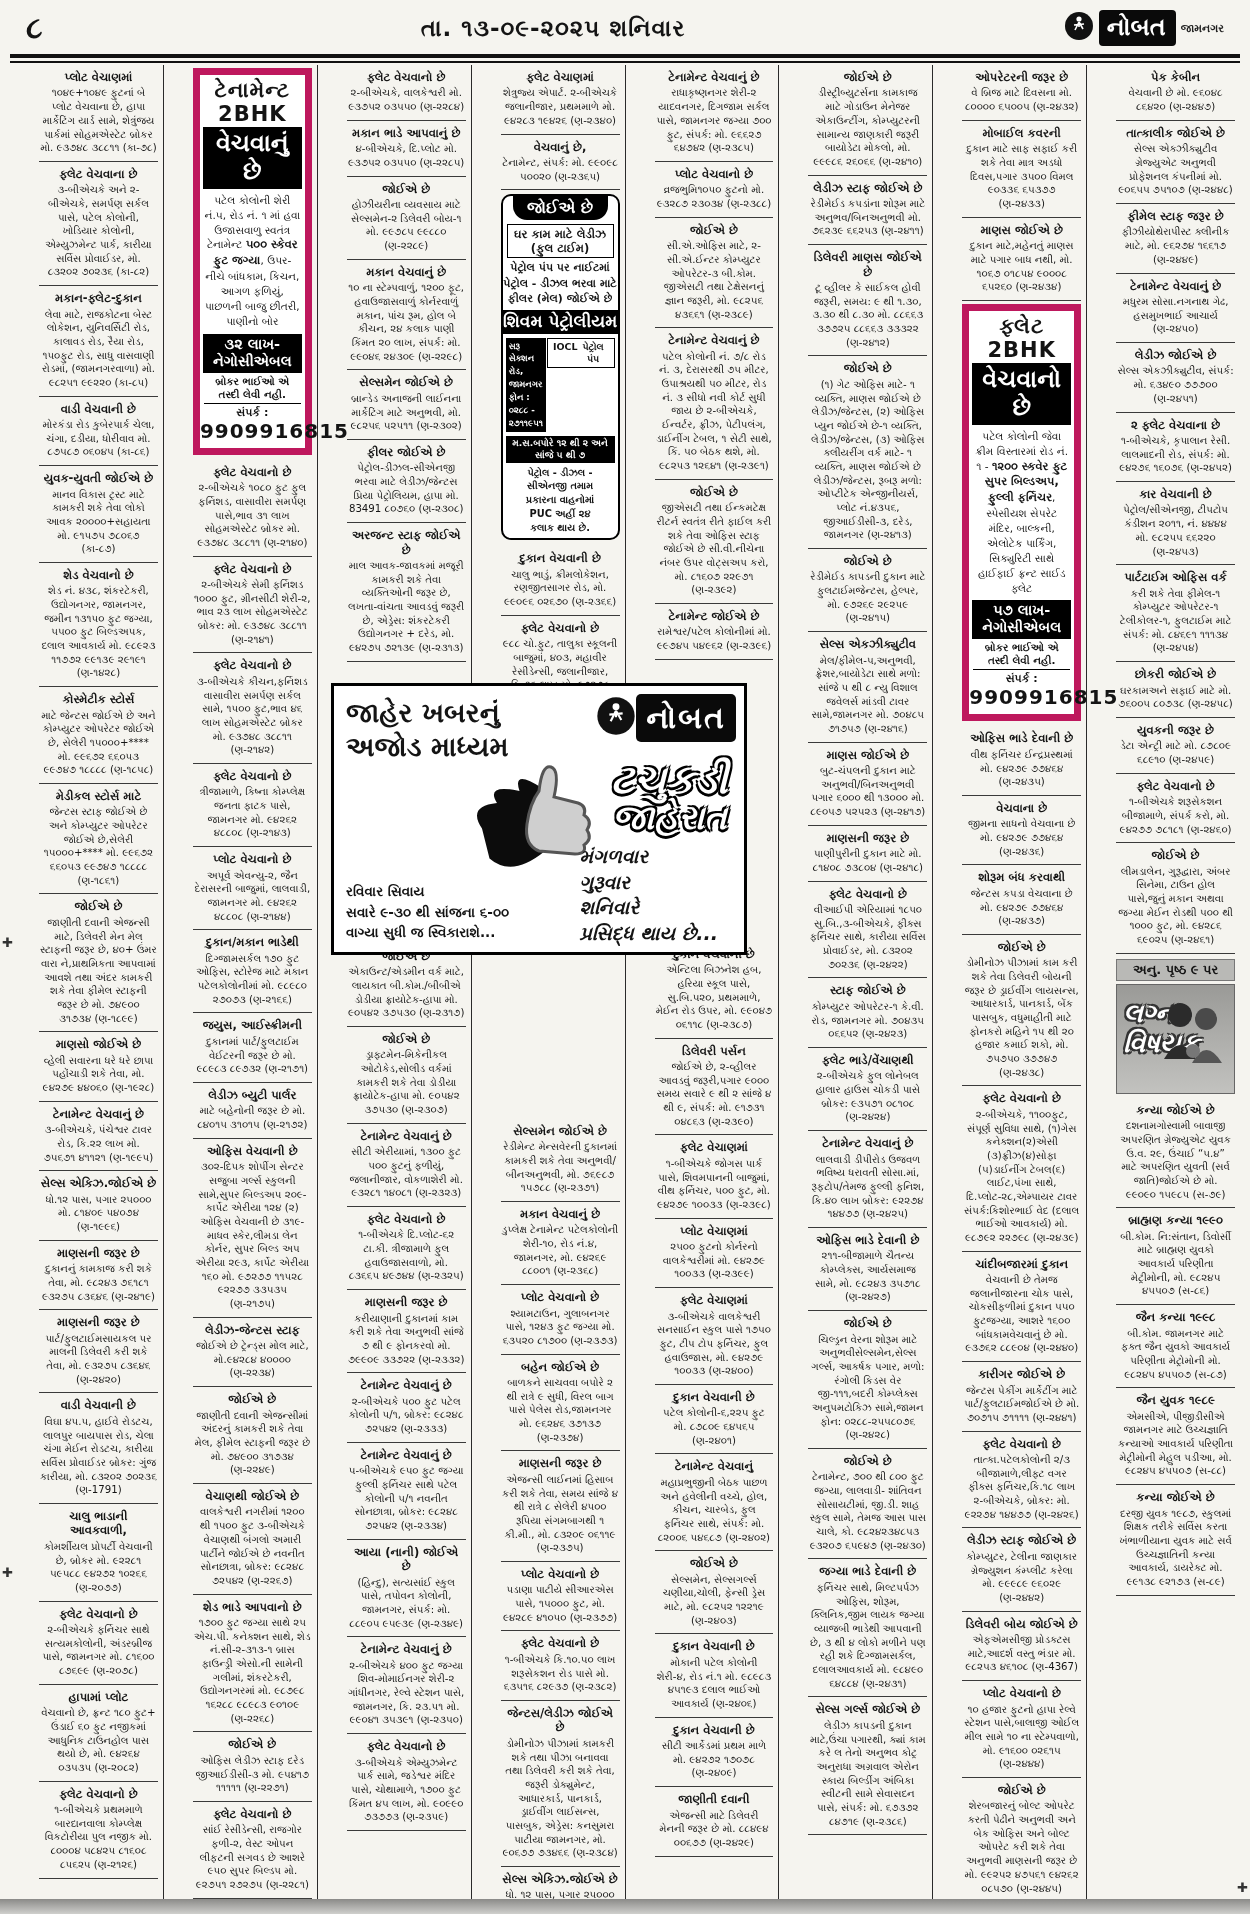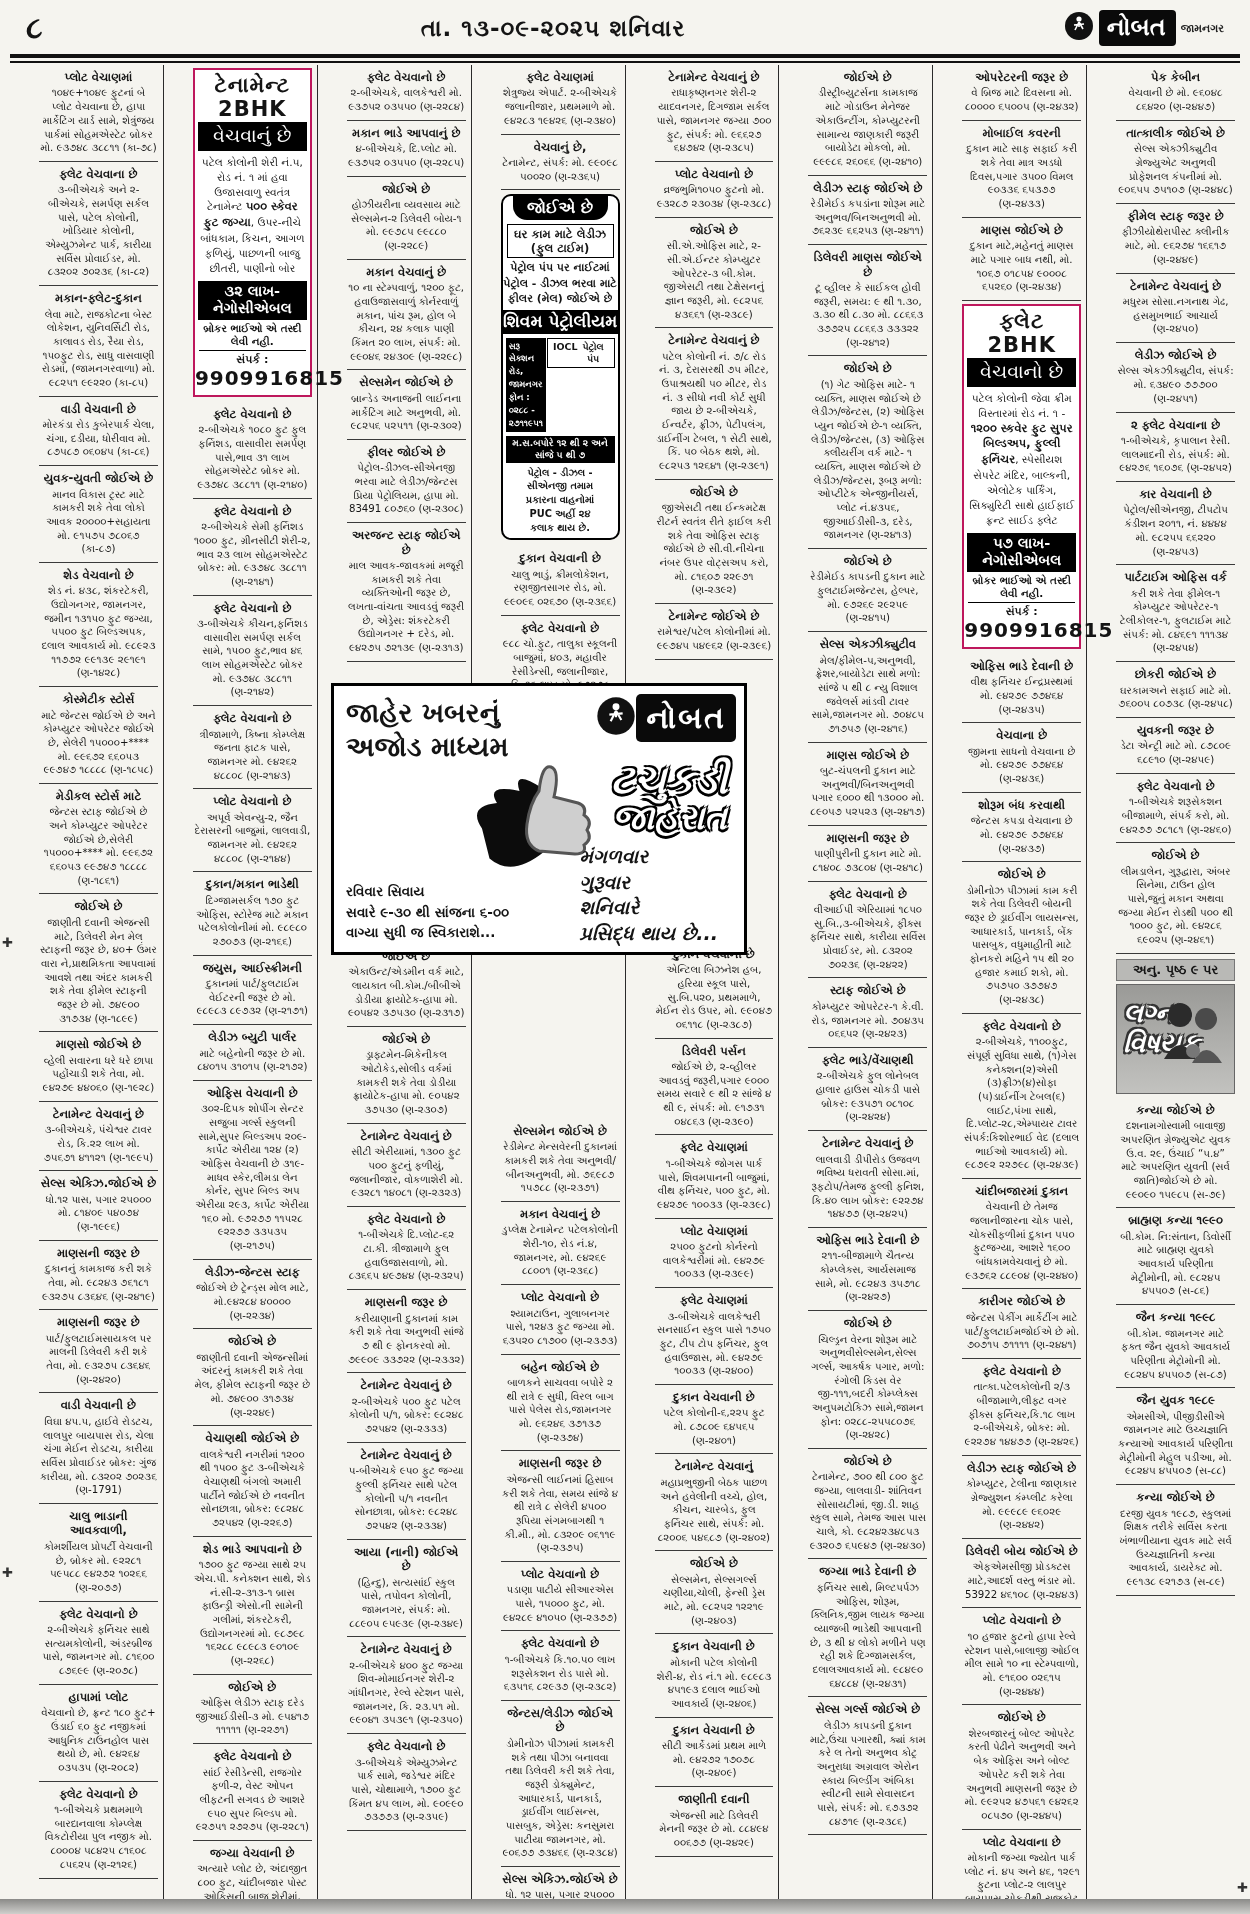--- a/index.html
+++ b/index.html
@@ -16,23 +16,23 @@
   .brand-suffix{font-size:11px;font-weight:bold;color:#222;}
   .double-rule{margin:0 10px;border-top:4px solid #111;border-bottom:2px solid #111;height:3px;}
   
   .columns{display:flex;align-items:stretch;margin:2px 10px 0 10px;}
   .col{flex:1 1 0;min-width:0;padding:0 5px;border-right:1px solid #2a2a2a;margin-left:24px;}
   .col:last-child{border-right:none;}
   .ad{padding:5px 1px 6px;text-align:center;border-bottom:1px solid #3a3a3a;}
   .ad-title{font-weight:bold;font-size:11.6px;line-height:1.25;margin-bottom:2px;}
   .ad-body{font-size:10.2px;line-height:1.34;word-wrap:break-word;}
   
-  .boxad{border:2px solid #be185d;background:#fff;margin:3px 0 5px;text-align:center;padding-bottom:5px;}
+  .boxad{border:7px solid #be185d;background:#fff;margin:3px 0 5px;text-align:center;padding-bottom:5px;}
   .boxad .t1{font-size:21px;font-weight:bold;padding:3px 0 1px;letter-spacing:1px;}
-  .boxad .t2{background:#000;color:#fff;font-size:19px;font-weight:normal;padding:2px 0 4px;margin:0 3px;}
+  .boxad .t2{background:#000;color:#fff;font-size:24px;font-weight:bold;padding:2px 0 4px;margin:0 3px;}
   .boxad .bx-body{font-size:10.6px;line-height:1.4;padding:4px 4px 3px;text-align:center;}
   .boxad .bx-body b{font-size:11.4px;}
   .boxad .price{background:#000;color:#fff;font-weight:bold;font-size:14.5px;padding:2px 0 3px;margin:2px 3px;}
   .boxad .note{font-size:10.4px;font-weight:bold;border-bottom:1px solid #000;padding-bottom:2px;margin:0 4px;}
   .boxad .contact{font-size:11px;font-weight:bold;padding-top:2px;}
   .boxad .phone{font-size:20px;font-weight:bold;letter-spacing:1px;}
   
   .petrol{border:2.5px solid #000;border-radius:10px;background:#fff;margin:4px 0 6px;
           text-align:center;overflow:hidden;padding-bottom:4px;}
   .petrol .ph{background:#000;color:#fff;font-size:16px;font-weight:bold;
@@ -600,21 +600,21 @@
         <div class="ad">
           <div class="ad-title">ફ્લેટ વેચવાનો છે</div>
           <div class="ad-body">તાત્કા.પટેલકોલોની ૨/૩ બીજામાળે,લીફ્ટ વગર ફીક્સ ફર્નિચર,કિ.૧૮ લાખ ૨-બીએચકે, બ્રોકર: મો. ૯૨૨૭૪ ૧૪૪૭૭ (ણ-૨૪૨૬)</div>
         </div>
         <div class="ad">
           <div class="ad-title">લેડીઝ સ્ટાફ જોઈએ છે</div>
           <div class="ad-body">કોમ્પ્યુટર, ટેલીના જાણકાર ગ્રેજ્યુશન કંમ્પ્લીટ કરેલા મો. ૯૯૯૮૯ ૯૬૦૨૯ (ણ-૨૪૪૨)</div>
         </div>
         <div class="ad">
           <div class="ad-title">ડિલેવરી બોય જોઈએ છે</div>
-          <div class="ad-body">એફએમસીજી પ્રોડક્ટસ માટે,આદર્શ વસ્તુ ભંડાર મો. 53922 ૪૬૧૦૮ (ણ-૨૪૪૩)</div>
+          <div class="ad-body">એફએમસીજી પ્રોડક્ટસ માટે,આદર્શ વસ્તુ ભંડાર મો. ૯૮૨૫૩ ૪૬૧૦૮ (ણ-4367)</div>
         </div>
         <div class="ad">
           <div class="ad-title">પ્લોટ વેચવાનો છે</div>
           <div class="ad-body">૧૦ હજાર ફુટનો હાપા રેલ્વે સ્ટેશન પાસે,બાલાજી ઓઈલ મીલ સામે ૧૦ ના સ્ટેમ્પવાળો, મો. ૯૧૬૦૦ ૦૨૬૧૫ (ણ-૨૪૪૪)</div>
         </div>
         <div class="ad">
           <div class="ad-title">જોઈએ છે</div>
           <div class="ad-body">શેરબજારનું બોલ્ટ ઓપરેટ કરતી પેઢીને અનુભવી અને બેક ઓફિસ અને બોલ્ટ ઓપરેટ કરી શકે તેવા અનુભવી માણસની જરૂર છે મો. ૯૯૨૫૨ ૪૭૫૬૧ ૯૪૨૬૨ ૦૮૫૭૦ (ણ-૨૪૪૫)</div>
         </div>
         <div class="ad">

